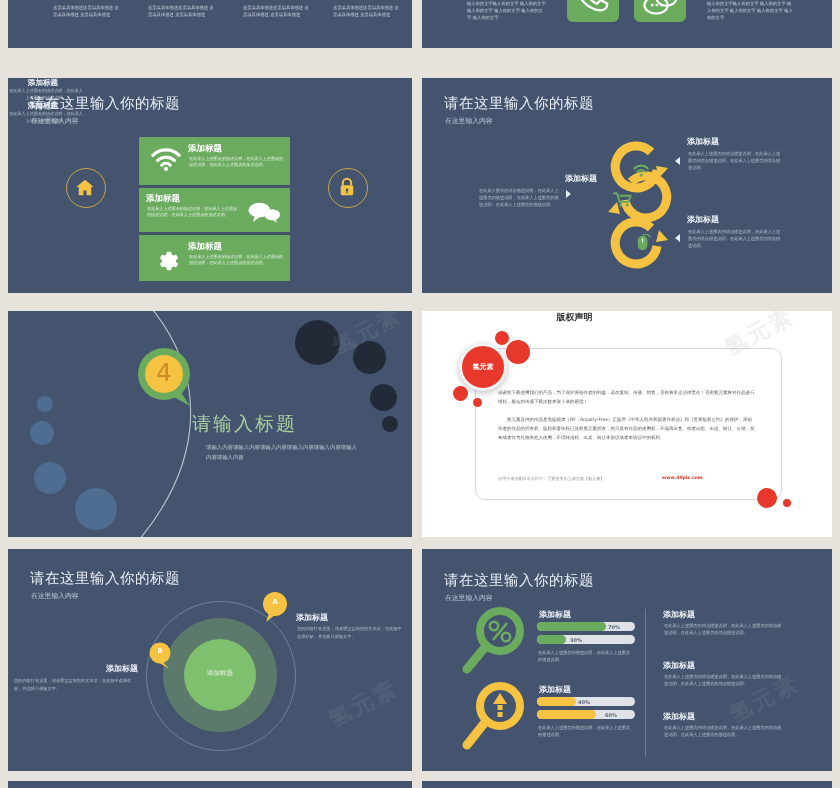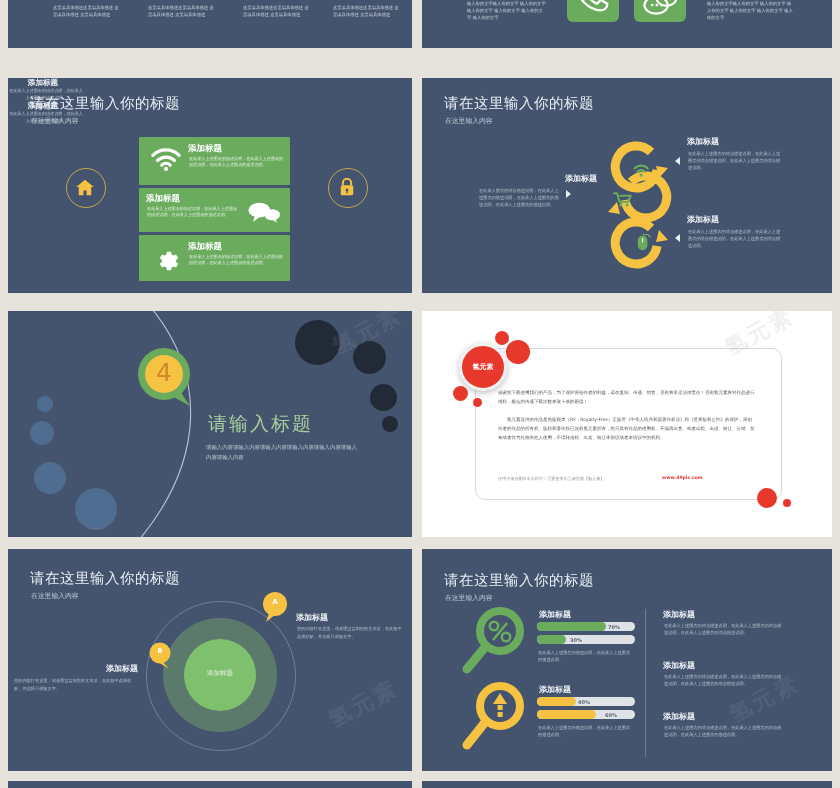--- a/index.html
+++ b/index.html
@@ -212,38 +212,39 @@
     <div class="dot" style="left:26px;top:151px;width:32px;height:32px;background:#4f6d91;"></div>
     <div class="dot" style="left:67px;top:177px;width:42px;height:42px;background:#4f6d91;"></div>
 
     <svg style="position:absolute;left:124px;top:33px;" width="72" height="72" viewBox="0 0 72 72">
       <circle cx="32" cy="30" r="26" fill="#6aab5e"></circle>
       <path d="M46 44 L58 62 L40 52 Z" fill="#6aab5e"></path>
       <circle cx="32" cy="30" r="19" fill="#f5c242"></circle>
     </svg>
     <div style="position:absolute;left:124px;top:47px;width:64px;text-align:center;color:#d08a2a;font-size:25px;">4</div>
 
-    <div style="position:absolute;left:200px;top:100px;color:#a8cf9c;font-size:19px;letter-spacing:2px;">请输入标题</div>
+    <div style="position:absolute;left:184px;top:100px;color:#a8cf9c;font-size:19px;letter-spacing:2px;">请输入标题</div>
     <div style="position:absolute;left:198px;top:132px;width:152px;color:#c2cbd8;font-size:5.4px;line-height:1.8;">请输入内容请输入内容请输入内容请输入内容请输入内容请输入内容请输入内容</div>
 
     <div class="wm" style="left:322px;top:5px;">氢元素</div>
   </div>
 
   <div class="slide white" style="left:422px;top:311px;width:410px;height:226px;">
     <div class="cp-box" style="left:53px;top:37px;width:305px;height:150px;"></div>
 
     <div class="dot" style="left:73px;top:20px;width:14px;height:14px;background:#e8382b;"></div>
     <div class="dot" style="left:84px;top:29px;width:24px;height:24px;background:#e8382b;"></div>
     <div class="dot" style="left:31px;top:75px;width:15px;height:15px;background:#e8382b;"></div>
     <div class="dot" style="left:51px;top:87px;width:9px;height:9px;background:#e8382b;"></div>
     <div class="dot" style="left:335px;top:177px;width:20px;height:20px;background:#e8382b;"></div>
     <div class="dot" style="left:361px;top:188px;width:8px;height:8px;background:#e8382b;"></div>
 
     <div class="badge" style="left:37px;top:32px;width:42px;height:42px;">氢元素</div>
 
+    <div class="cp-title" style="left:53px;top:57px;width:305px;">版权声明</div>
     <div class="cp-p" style="position:absolute;left:76px;top:78px;width:258px;">感谢您下载使用我们的产品，为了保护原创作者的利益，请勿复制、传播、销售，否则将承担法律责任！否则氢元素将对作品进行维权，极短的传播下载次数来取十倍的赔偿！</div>
     <div class="cp-p" style="position:absolute;left:76px;top:105px;width:258px;text-indent:9px;">氢元素提供的作品是免版税类（RF：Royalty-Free）正版受《中华人民共和国著作权法》和《世界版权公约》的保护，原创作者的作品的所有权、版权和著作权已授权氢元素所有，您只具有作品的使用权，不能再出售、或者出租、出借、转让、分销、发布或者作为礼物供他人使用，不得转授权、出卖、转让本协议或者本协议中的权利。</div>
     <div class="cp-foot" style="position:absolute;left:76px;top:165px;">使用中请按删除本页即可！需要更多作品请搜索【氢元素】</div>
     <div class="cp-url" style="position:absolute;left:240px;top:164px;">www.49pic.com</div>
 
     <div class="wm dark" style="left:300px;top:6px;">氢元素</div>
   </div>
 
   <div class="slide" style="left:8px;top:549px;width:404px;height:222px;">
     <div class="s-title" style="left:22px;top:20px;">请在这里输入你的标题</div>

